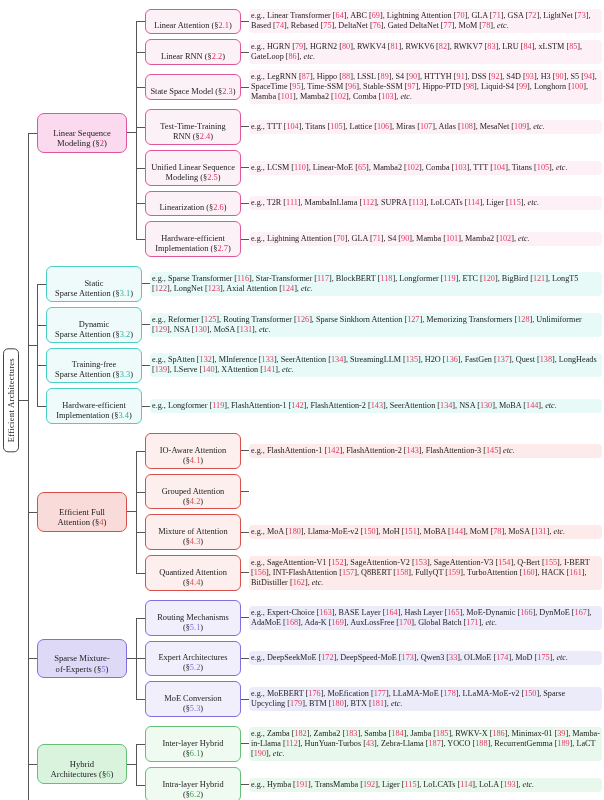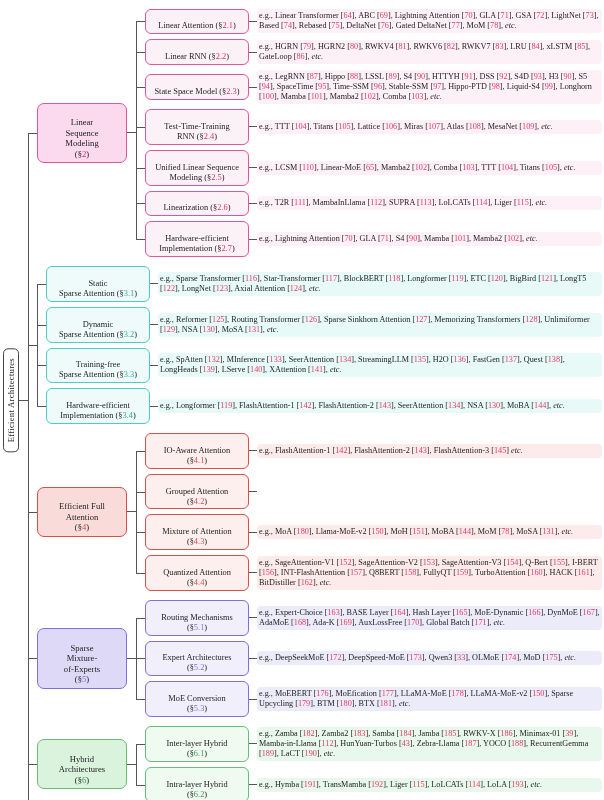--- a/index.html
+++ b/index.html
@@ -12,24 +12,24 @@
   .sections-col{flex:1;display:flex;flex-direction:column;min-width:0;}
   .section{display:flex;align-items:stretch;min-width:0;}
   .branch{position:relative;width:9px;flex:none;align-self:stretch;}
   .branch::after{content:'';position:absolute;left:0;right:0;top:50%;height:0;border-top:1px solid #555;}
   .branch::before{content:'';position:absolute;left:0;width:0;top:0;bottom:0;border-left:1px solid #555;}
   .branch.first::before{top:50%;}
   .branch.last::before{bottom:50%;}
   .lv1-cell{flex:none;display:flex;align-items:center;}
   .lv1-box{width:90px;box-sizing:border-box;border:1.3px solid var(--accent);border-radius:7px;
            background:var(--lv1fill);text-align:center;font-size:8.6px;line-height:1.22;
-           padding:3px 20px;white-space:pre-line;}
+           padding:3px 10px;white-space:pre-line;}
   .rows{flex:1;display:flex;flex-direction:column;justify-content:center;min-width:0;padding:2px 0;}
   .row{display:flex;align-items:center;min-width:0;}
-  .mid-box{width:104px;flex:none;box-sizing:border-box;border:1.1px solid var(--accent);border-radius:6px;
+  .mid-box{width:96px;flex:none;box-sizing:border-box;border:1.1px solid var(--accent);border-radius:6px;
            background:var(--midfill);text-align:center;font-size:8.4px;line-height:1.18;
            padding:2px 3px;margin:2.5px 0;white-space:pre-line;}
   .dash{width:8px;flex:none;border-top:1px solid #555;align-self:center;}
   .leaf{flex:1;min-width:0;background:var(--leaffill);border-radius:4px;font-size:8.2px;line-height:1.22;
         padding:2px 2px;margin:2.5px 0;}
   .cite{color:#e23b62;}
   .secnum{color:var(--numcolor,#e23b62);}
 </style>
 </head>
 <body>

